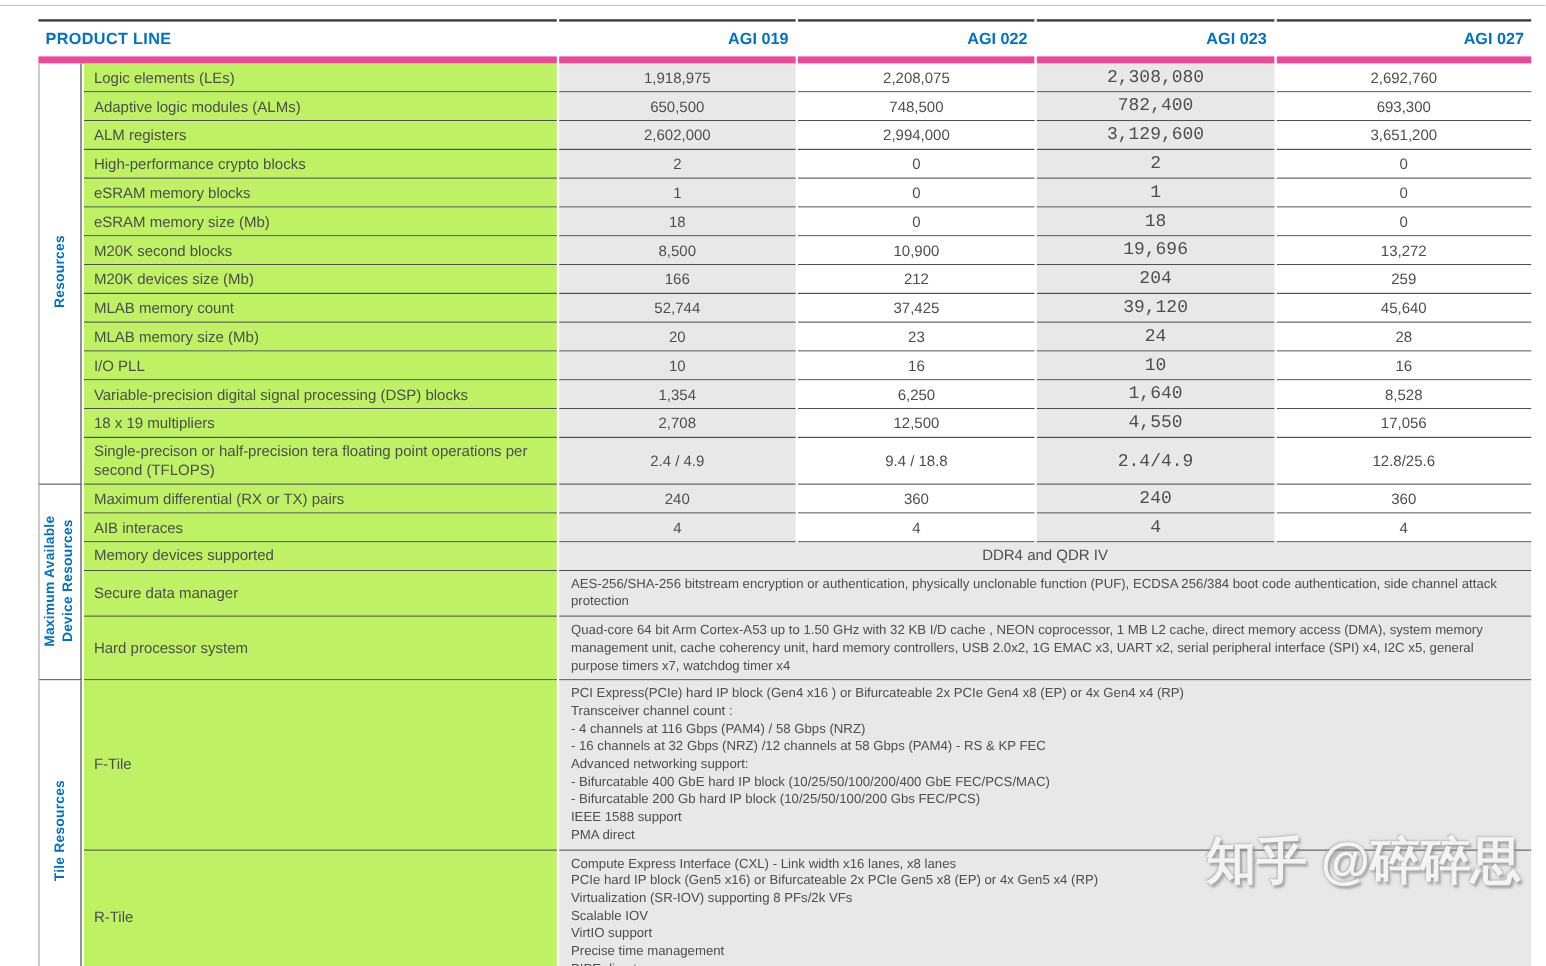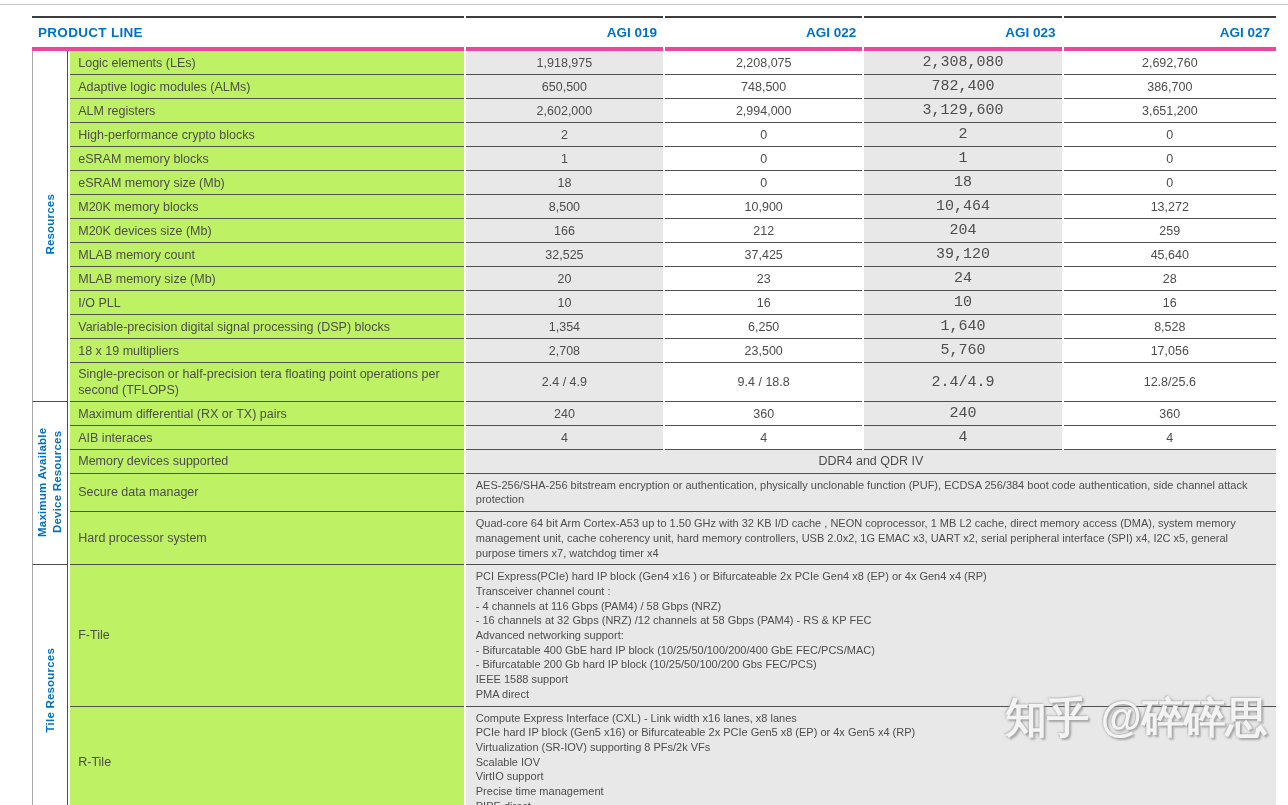--- a/index.html
+++ b/index.html
@@ -13,21 +13,21 @@
     border-collapse:separate;border-spacing:2px 0;
     table-layout:fixed;width:1248px;
   }
   col.c-group{width:36px;}
   col.c-label{width:391px;}
   col.c-v0,col.c-v1,col.c-v2{width:196px;}
   col.c-v3{width:211px;}
   th,td{font-size:12.5px;vertical-align:middle;}
   
   tr.hdr th{
-    border-top:2px solid #3d3d3d;border-bottom:4px solid #ec4899;
+    border-top:2px solid #3d3d3d;border-bottom:6px solid #ec4899;
     color:#0071c5;font-weight:bold;font-size:13.5px;
     padding:7px 6px;background:#ffffff;white-space:nowrap;
   }
   th.hdr-left{text-align:left;letter-spacing:0.3px;}
   th.hdr-col{text-align:right;}
   
   td{border-bottom:1px solid #4f4f4f;}
   td.gcol{
     background:#ffffff;text-align:center;vertical-align:middle;
     border-left:1px solid #a8a8a8;border-right:1px solid #4f4f4f;
@@ -84,21 +84,21 @@
         <td class="val shade">1,918,975</td>
         <td class="val">2,208,075</td>
         <td class="val shade big">2,308,080</td>
         <td class="val">2,692,760</td>
       </tr>
       <tr>
         <td class="lbl">Adaptive logic modules (ALMs)</td>
         <td class="val shade">650,500</td>
         <td class="val">748,500</td>
         <td class="val shade big">782,400</td>
-        <td class="val">386,700</td>
+        <td class="val">693,300</td>
       </tr>
       <tr>
         <td class="lbl">ALM registers</td>
         <td class="val shade">2,602,000</td>
         <td class="val">2,994,000</td>
         <td class="val shade big">3,129,600</td>
         <td class="val">3,651,200</td>
       </tr>
       <tr>
         <td class="lbl">High-performance crypto blocks</td>
@@ -115,36 +115,36 @@
         <td class="val">0</td>
       </tr>
       <tr>
         <td class="lbl">eSRAM memory size (Mb)</td>
         <td class="val shade">18</td>
         <td class="val">0</td>
         <td class="val shade big">18</td>
         <td class="val">0</td>
       </tr>
       <tr>
-        <td class="lbl">M20K memory blocks</td>
+        <td class="lbl">M20K second blocks</td>
         <td class="val shade">8,500</td>
         <td class="val">10,900</td>
-        <td class="val shade big">10,464</td>
+        <td class="val shade big">19,696</td>
         <td class="val">13,272</td>
       </tr>
       <tr>
         <td class="lbl">M20K devices size (Mb)</td>
         <td class="val shade">166</td>
         <td class="val">212</td>
         <td class="val shade big">204</td>
         <td class="val">259</td>
       </tr>
       <tr>
         <td class="lbl">MLAB memory count</td>
-        <td class="val shade">32,525</td>
+        <td class="val shade">52,744</td>
         <td class="val">37,425</td>
         <td class="val shade big">39,120</td>
         <td class="val">45,640</td>
       </tr>
       <tr>
         <td class="lbl">MLAB memory size (Mb)</td>
         <td class="val shade">20</td>
         <td class="val">23</td>
         <td class="val shade big">24</td>
         <td class="val">28</td>
@@ -159,22 +159,22 @@
       <tr>
         <td class="lbl">Variable-precision digital signal processing (DSP) blocks</td>
         <td class="val shade">1,354</td>
         <td class="val">6,250</td>
         <td class="val shade big">1,640</td>
         <td class="val">8,528</td>
       </tr>
       <tr>
         <td class="lbl">18 x 19 multipliers</td>
         <td class="val shade">2,708</td>
-        <td class="val">23,500</td>
-        <td class="val shade big">5,760</td>
+        <td class="val">12,500</td>
+        <td class="val shade big">4,550</td>
         <td class="val">17,056</td>
       </tr>
       <tr>
         <td class="lbl">Single-precison or half-precision tera floating point operations per second (TFLOPS)</td>
         <td class="val shade">2.4 / 4.9</td>
         <td class="val">9.4 / 18.8</td>
         <td class="val shade big">2.4/4.9</td>
         <td class="val">12.8/25.6</td>
       </tr>
       <tr>

